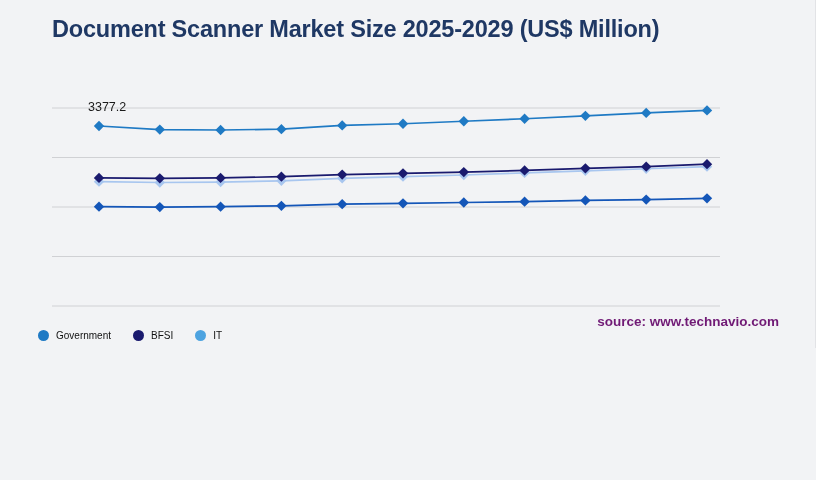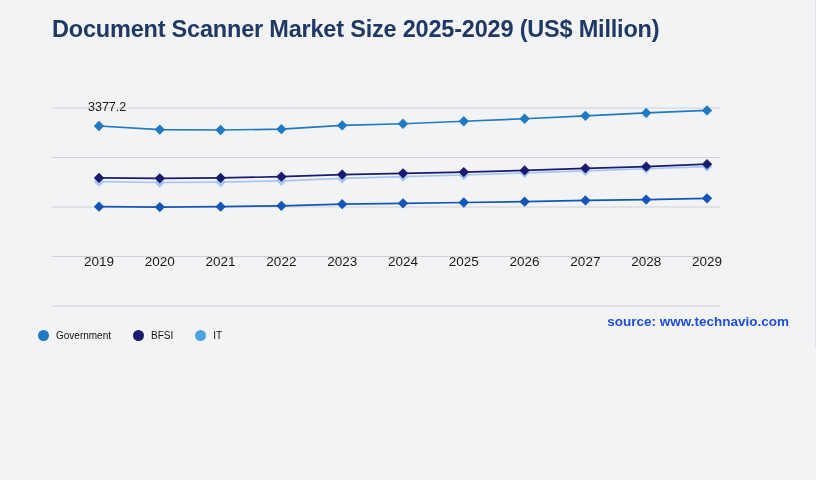--- a/index.html
+++ b/index.html
@@ -92,25 +92,25 @@
     border-radius: 50%;
     margin-right: 7px;
     flex: none;
   }
   .legend-label {
     font-size: 10px;
     color: #111111;
   }
   #source {
     position: absolute;
-    right: 26px;
+    right: 36px;
     bottom: 19px;
     font-size: 13.5px;
     font-weight: bold;
-    color: #1d4ed8;
+    color: #701a75;
     white-space: nowrap;
   }
 </style>
 </head>
 <body>
 
 <div id="figure">
 
   <div id="chart-title">Document Scanner Market Size 2025-2029 (US$ Million)</div>
 
@@ -173,33 +173,20 @@
           <polygon points="472.59999999999997,13.55 477.79999999999995,18.75 472.59999999999997,23.95 467.4,18.75" fill="#1f7ac4"></polygon>
           <polygon points="533.4,10.633333333333315 538.6,15.833333333333314 533.4,21.033333333333314 528.1999999999999,15.833333333333314" fill="#1f7ac4"></polygon>
           <polygon points="594.1999999999999,7.716666666666657 599.4,12.916666666666657 594.1999999999999,18.116666666666656 588.9999999999999,12.916666666666657" fill="#1f7ac4"></polygon>
           <polygon points="655,5.216666666666657 660.2,10.416666666666657 655,15.616666666666656 649.8,10.416666666666657" fill="#1f7ac4"></polygon>
         </g>
     </svg>
   </div>
 
   <div id="datalabel-first">3377.2</div>
 
-  <div id="x-axis">
-      <div class="x-tick" style="left: 47px;">2019</div>
-      <div class="x-tick" style="left: 107.8px;">2020</div>
-      <div class="x-tick" style="left: 168.6px;">2021</div>
-      <div class="x-tick" style="left: 229.4px;">2022</div>
-      <div class="x-tick" style="left: 290.2px;">2023</div>
-      <div class="x-tick" style="left: 351px;">2024</div>
-      <div class="x-tick" style="left: 411.8px;">2025</div>
-      <div class="x-tick" style="left: 472.6px;">2026</div>
-      <div class="x-tick" style="left: 533.4px;">2027</div>
-      <div class="x-tick" style="left: 594.2px;">2028</div>
-      <div class="x-tick" style="left: 655px;">2029</div>
-    </div>
 
   <div id="legend">
       <div class="legend-item">
         <span class="legend-dot" style="background: rgb(31, 122, 196);"></span>
         <span class="legend-label">Government</span>
       </div>
       <div class="legend-item">
         <span class="legend-dot" style="background: rgb(26, 26, 110);"></span>
         <span class="legend-label">BFSI</span>
       </div>

